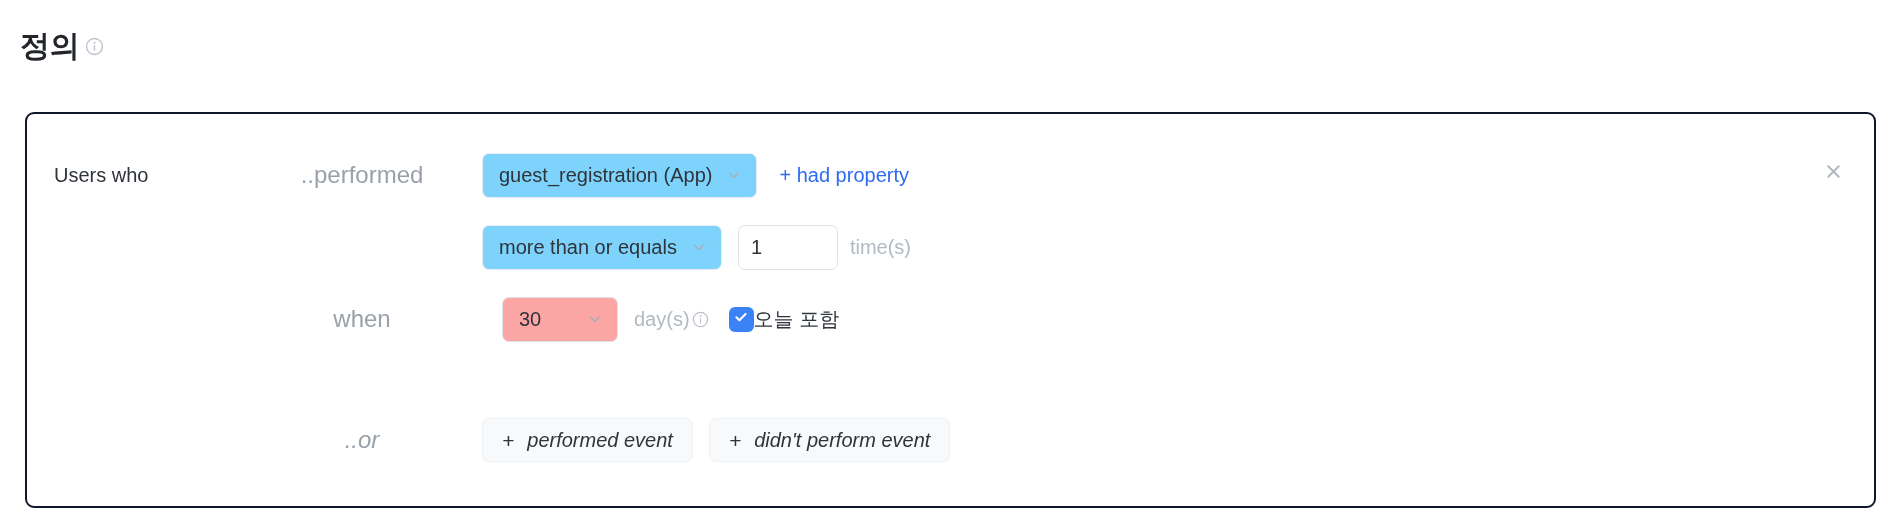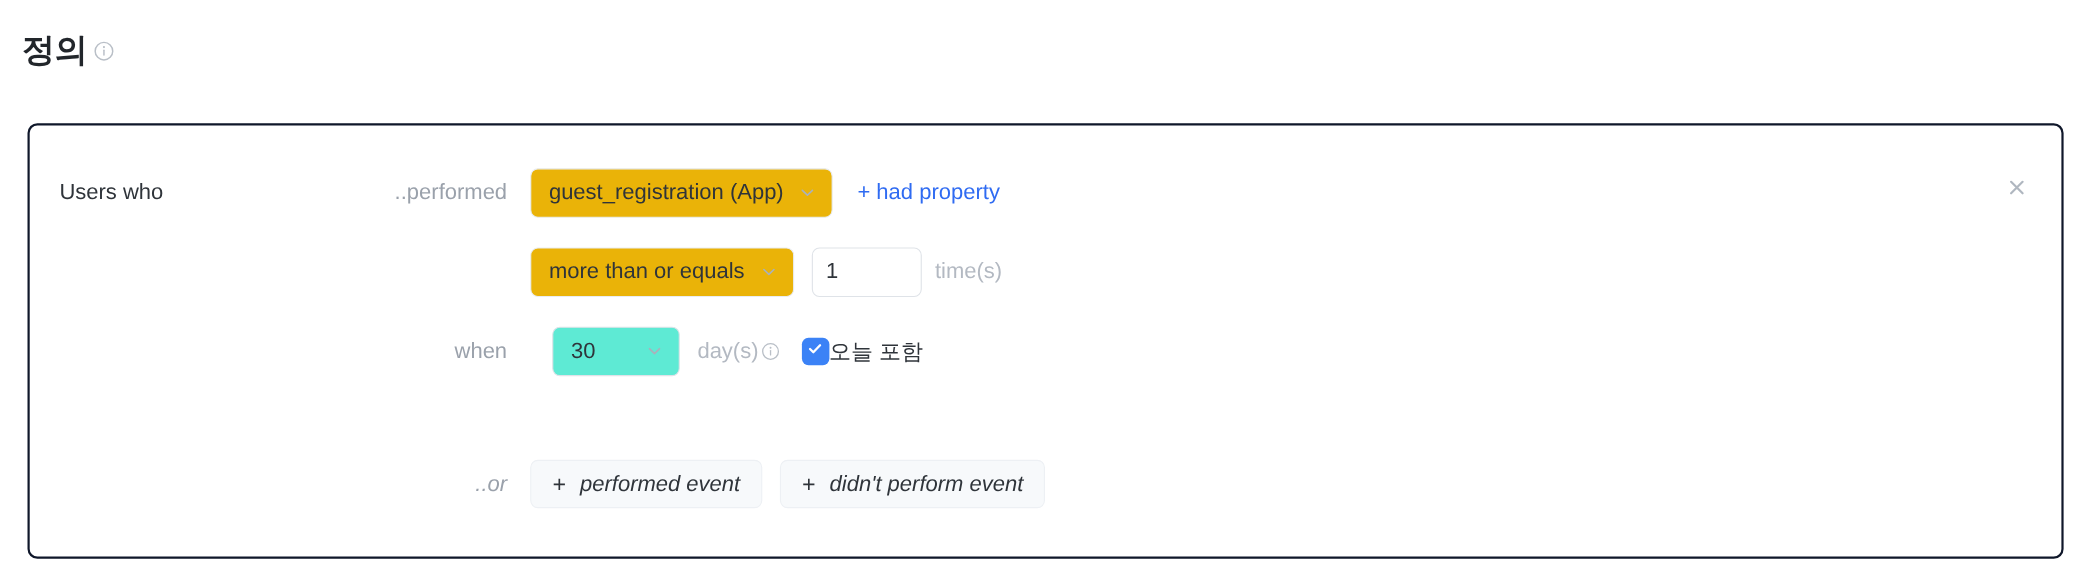--- a/index.html
+++ b/index.html
@@ -73,24 +73,24 @@
     position: absolute;
     left: 27px;
     font-size: 20px;
     color: #2f343a;
     white-space: nowrap;
   }
 
   
   .connective {
     position: absolute;
-    left: 200px;
+    left: 218px;
     width: 234px;
-    text-align: right;
-    font-size: 20px;
+    text-align: center;
+    font-size: 24px;
     color: #9aa1ab;
     white-space: nowrap;
   }
 
   .controls {
     position: absolute;
     left: 455px;
     display: flex;
     align-items: center;
     gap: 0;
@@ -99,29 +99,29 @@
   
   .select {
     display: inline-flex;
     align-items: center;
     justify-content: space-between;
     gap: 14px;
     height: 45px;
     padding: 0 14px 0 16px;
     border: 1px solid #e9edf2;
     border-radius: 7px;
-    background: #eab308;
+    background: #7dd3fc;
     font-size: 20px;
     color: #2f343a;
     white-space: nowrap;
     cursor: pointer;
     user-select: none;
   }
   .select.plain {
-    background: #5eead4;
+    background: #fca5a5;
     border: 1px solid #dfe3e8;
   }
   .select .chev {
     display: inline-flex;
     align-items: center;
     justify-content: center;
     width: 16px;
     height: 16px;
     flex: 0 0 16px;
   }

